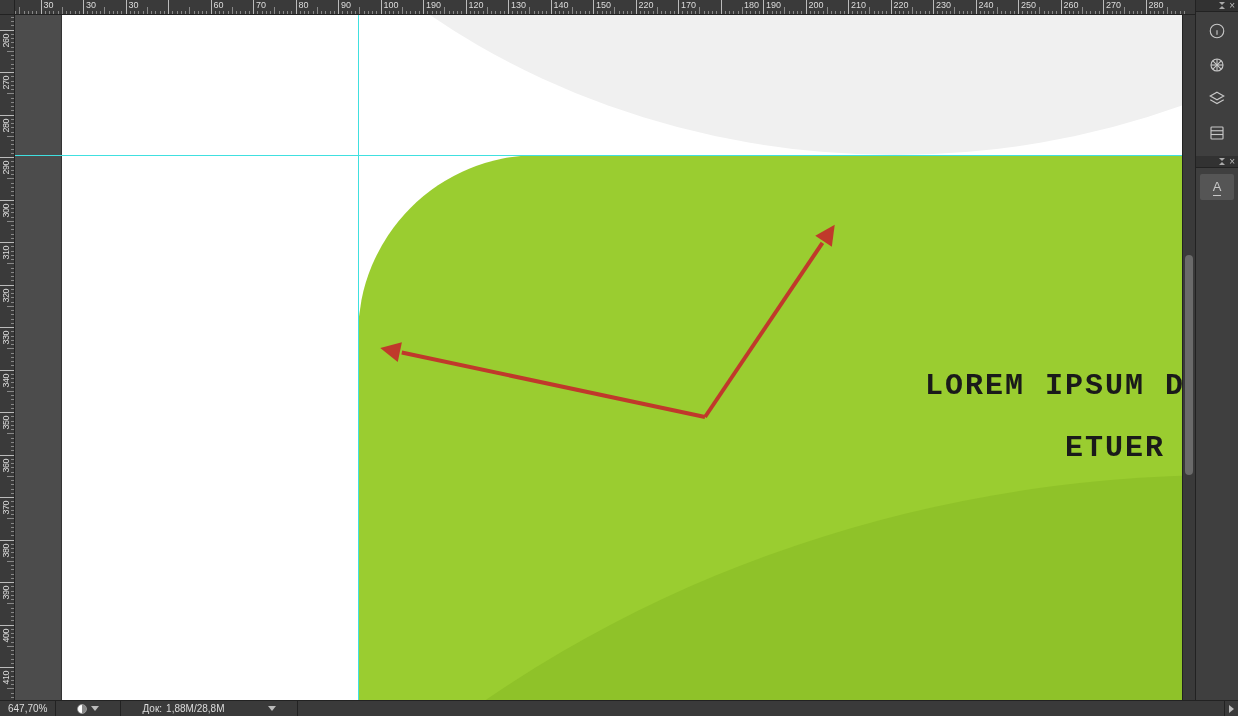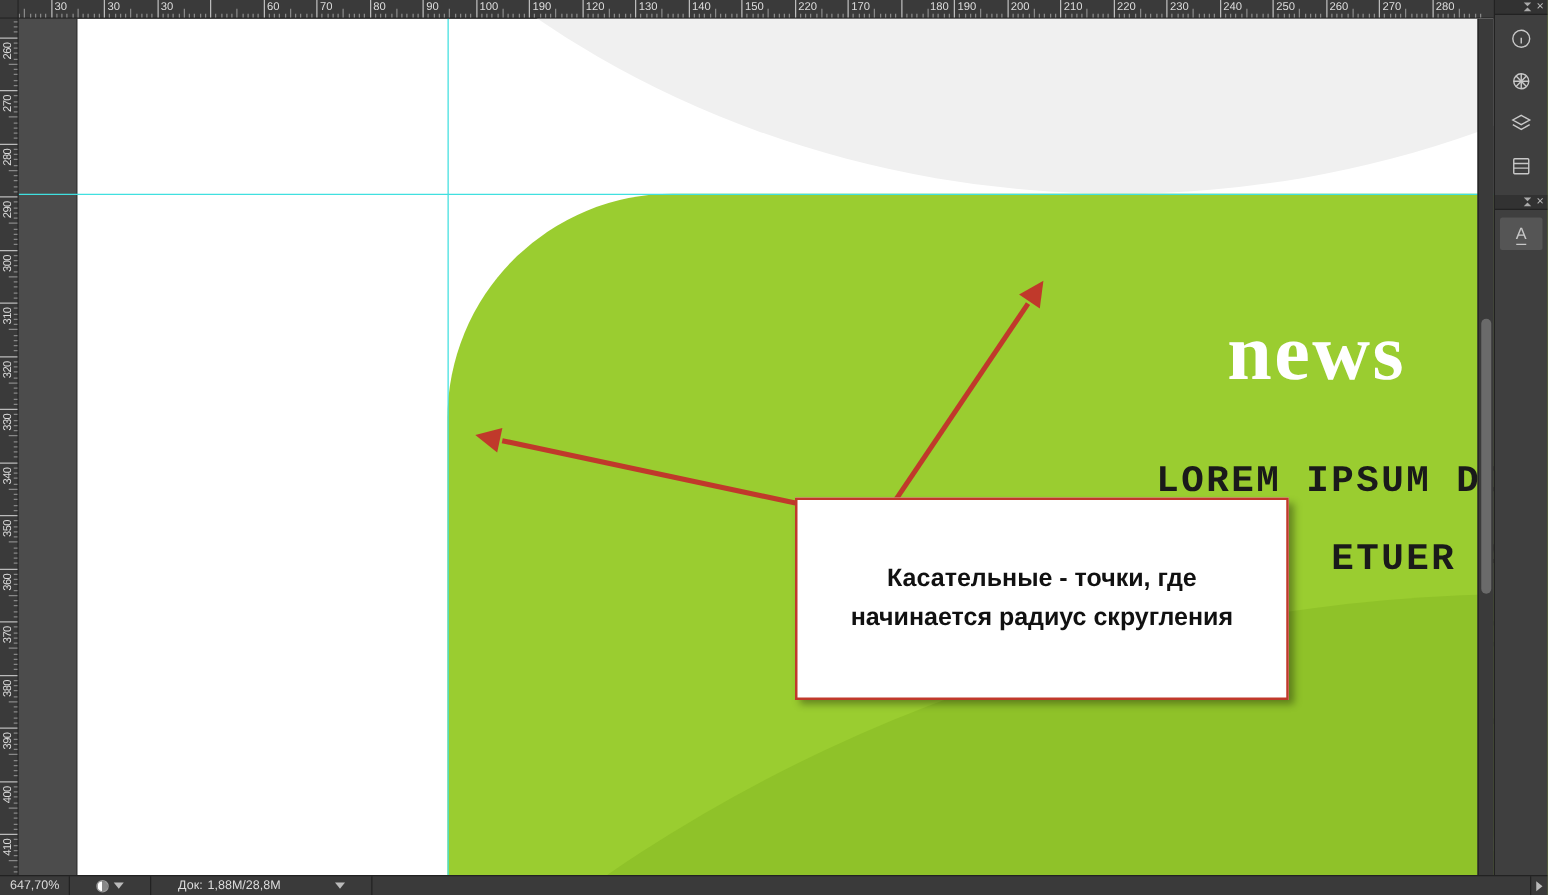--- a/index.html
+++ b/index.html
@@ -663,21 +663,20 @@
       <div class="tick-minor" style="top: 673.25px; width: 8px; left: 7px;"></div>
       <div class="tick-minor" style="top: 677.5px; width: 4px; left: 11px;"></div>
       <div class="tick-minor" style="top: 681.75px; width: 4px; left: 11px;"></div>
     </div>
 </div>
 
 <div class="canvas">
   <div class="artboard">
     <div class="faint-arc"></div>
     <div class="green-shape">
-      <div class="news-title">news</div>
       <div class="lorem" id="lorem">
           <div style="text-align:right">LOREM IPSUM DO</div>
           <div style="text-align:right">ETUER A</div>
           <div style="text-align:right">ULLA. DO</div>
           <div style="text-align:right">PURUS VEL URNA.</div>
         </div>
       <div class="paw">
         <div class="toe t1"></div>
           <div class="toe t2"></div>
           <div class="toe t3"></div>
@@ -689,21 +688,20 @@
   </div>
 
   <div class="guide-h" id="gh" style="top: 140px;"></div>
   <div class="guide-v" id="gv" style="left: 343px;"></div>
 
   <div id="arrows">
       <div class="arrow" style="left: 690px; top: 400px; width: 210px; transform: rotate(-56deg);"></div>
       <div class="arrow" style="left: 690px; top: 400px; width: 310px; transform: rotate(-168deg);"></div>
     </div>
 
-  <div class="callout">Касательные  - точки, где начинается радиус скругления</div>
 </div>
 
 <div class="vscroll">
   <div class="thumb"></div>
 </div>
 
 <div class="dock">
   <div class="tab-handle">
     <span class="t-arrows"></span>
       <span class="t-close">×</span>

